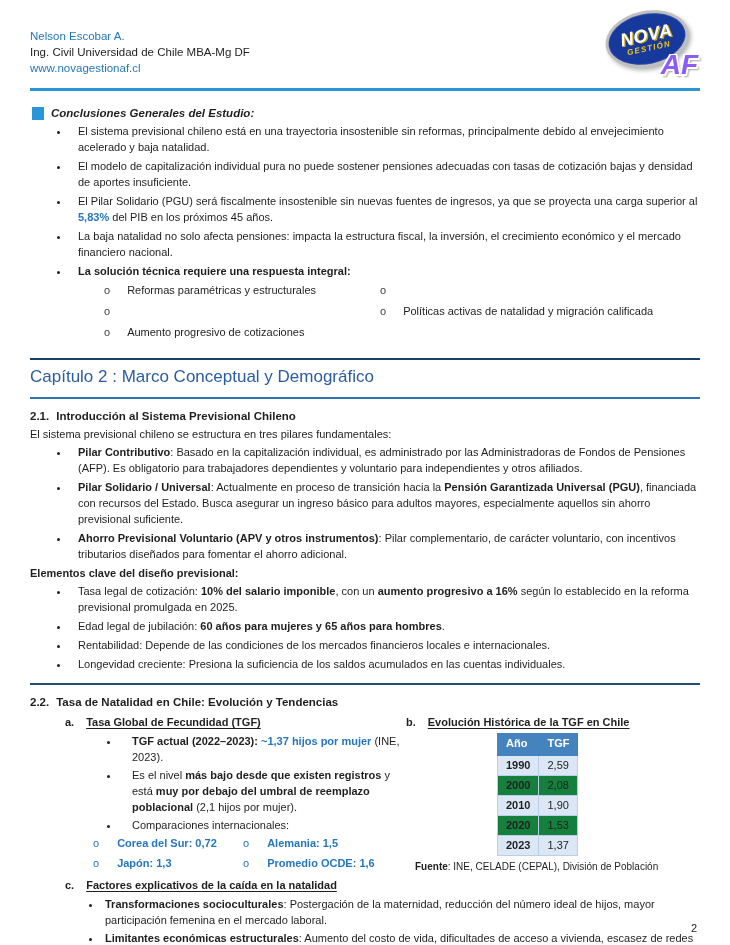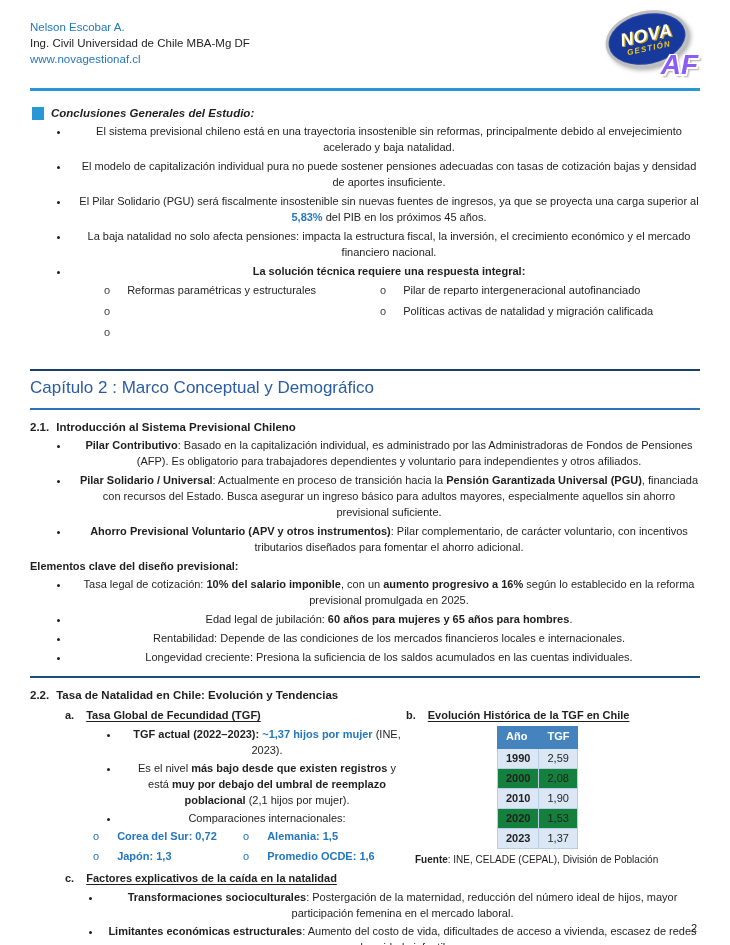--- a/index.html
+++ b/index.html
@@ -5,21 +5,21 @@
   * { box-sizing: border-box; margin: 0; padding: 0; }
   html,body { background:#ffffff; }
   body {
     width: 730px; height: 945px; position: relative; overflow: hidden;
     font-family: "Liberation Sans", "DejaVu Sans", sans-serif;
     font-size: 11px; line-height: 16px; color: #1f1f1f;
   }
   .page { padding: 8px 30px 0 30px; position: relative; }
 
   
-  .header { display: flex; justify-content: space-between; align-items: center; }
+  .header { display: flex; justify-content: space-between; align-items: flex-end; }
   .header-info { font-size: 11.5px; line-height: 16px; padding-top: 2px; }
   .header-name  { color: #2577bd; }
   .header-cred  { color: #1f1f1f; }
   .header-site  { color: #2577bd; cursor: pointer; }
 
   .logo { position: relative; width: 100px; height: 68px; margin-right: 0px; }
   .logo-oval {
     position: absolute; left: 5px; top: 3px; width: 84px; height: 56px;
     background: #16399b; border-radius: 50%;
     border: 3px solid #bfbfbf;
@@ -35,30 +35,30 @@
   }
 
   .top-rule { border:none; border-top:3px solid #2996d6; margin: 12px 0 7px 0; }
 
   
   .study-label { display:flex; align-items:center; gap:7px; margin: 14px 0 2px 2px; font-size:11.5px;font-style:italic; }
   .blue-square { width:12px; height:13px; background:#2996d6; flex:0 0 auto; }
   .b  { font-weight:700; }
   .bb { font-weight:700; color:#2577bd; }
 
-  ul.disc { list-style: disc; padding-left: 40px; text-align: center; }
+  ul.disc { list-style: disc; padding-left: 40px; }
   ul.disc > li { padding-left: 8px; margin-bottom: 3px; }
 
   .sub-grid { display:grid; grid-template-columns: 276px auto; padding-left: 26px; margin-top: 3px; }
   .sub-col  { display:flex; flex-direction:column; }
   .sub-item { display:flex; gap:17px; margin-bottom: 5px; }
   .sub-marker { color:#3f3f3f; }
 
   
-  .chapter { margin-top: 24px; border-top: 2px solid #17406b; border-bottom: 2px solid #2e74b5; padding: 6px 0 9px 0; }
+  .chapter { margin-top: 13px; border-top: 2px solid #17406b; border-bottom: 2px solid #2e74b5; padding: 6px 0 9px 0; }
   .chapter-title { color:#2a5ca3; font-size:17px; line-height:22px; font-weight:400; }
 
   .sec-h { display:flex; gap:7px; font-weight:700; font-size:11.5px; margin-top: 9px; margin-bottom: 2px; }
   .para  { margin-bottom: 2px; }
 
   .divider { border:none; border-top:2px solid #1f4e79; margin: 11px 0 6px 0; }
 
   
   .cols { display:grid; grid-template-columns: 372px auto; column-gap: 0px; align-items:start; }
   .item-h { display:flex; gap:12px; font-weight:700; margin: 2px 0 3px 0; padding-left: 35px; }
@@ -124,44 +124,45 @@
         <div class="sub-col">
           <div class="sub-item">
               <span class="sub-marker">o</span>
               <span>Reformas paramétricas y estructurales</span>
             </div>
           <div class="sub-item">
               <span class="sub-marker">o</span>
             </div>
           <div class="sub-item">
               <span class="sub-marker">o</span>
-            </div>
-        </div>
-        <div class="sub-col">
-          <div class="sub-item">
-              <span class="sub-marker">o</span>
-              <span>Pilar de reparto intergeneracional autofinanciado</span>
+              <span>Aumento progresivo de cotizaciones</span>
+            </div>
+        </div>
+        <div class="sub-col">
+          <div class="sub-item">
+              <span class="sub-marker">o</span>
             </div>
           <div class="sub-item">
               <span class="sub-marker">o</span>
               <span>Políticas activas de natalidad y migración calificada</span>
             </div>
         </div>
       </div>
     </li>
   </ul>
 
   <div class="chapter">
     <div class="chapter-title">Capítulo 2 : Marco Conceptual y Demográfico</div>
   </div>
 
   <div class="sec-h">
     <span>2.1.</span>
     <span>Introducción al Sistema Previsional Chileno</span>
   </div>
+  <p class="para">El sistema previsional chileno se estructura en tres pilares fundamentales:</p>
   <ul class="disc">
     <li><span class="b">Pilar Contributivo</span><span>: Basado en la capitalización individual, es administrado por las Administradoras de Fondos de Pensiones (AFP). Es obligatorio para trabajadores dependientes y voluntario para independientes y otros afiliados.</span></li>
     <li><span class="b">Pilar Solidario / Universal</span><span>: Actualmente en proceso de transición hacia la </span><span class="b">Pensión Garantizada Universal (PGU)</span><span>, financiada con recursos del Estado. Busca asegurar un ingreso básico para adultos mayores, especialmente aquellos sin ahorro previsional suficiente.</span></li>
     <li><span class="b">Ahorro Previsional Voluntario (APV y otros instrumentos)</span><span>: Pilar complementario, de carácter voluntario, con incentivos tributarios diseñados para fomentar el ahorro adicional.</span></li>
   </ul>
   <p class="para b">Elementos clave del diseño previsional:</p>
   <ul class="disc">
     <li><span>Tasa legal de cotización: </span><span class="b">10% del salario imponible</span><span>, con un </span><span class="b">aumento progresivo a 16%</span><span> según lo establecido en la reforma previsional promulgada en 2025.</span></li>
     <li><span>Edad legal de jubilación: </span><span class="b">60 años para mujeres y 65 años para hombres</span><span>.</span></li>
     <li><span>Rentabilidad: Depende de las condiciones de los mercados financieros locales e internacionales.</span></li>

